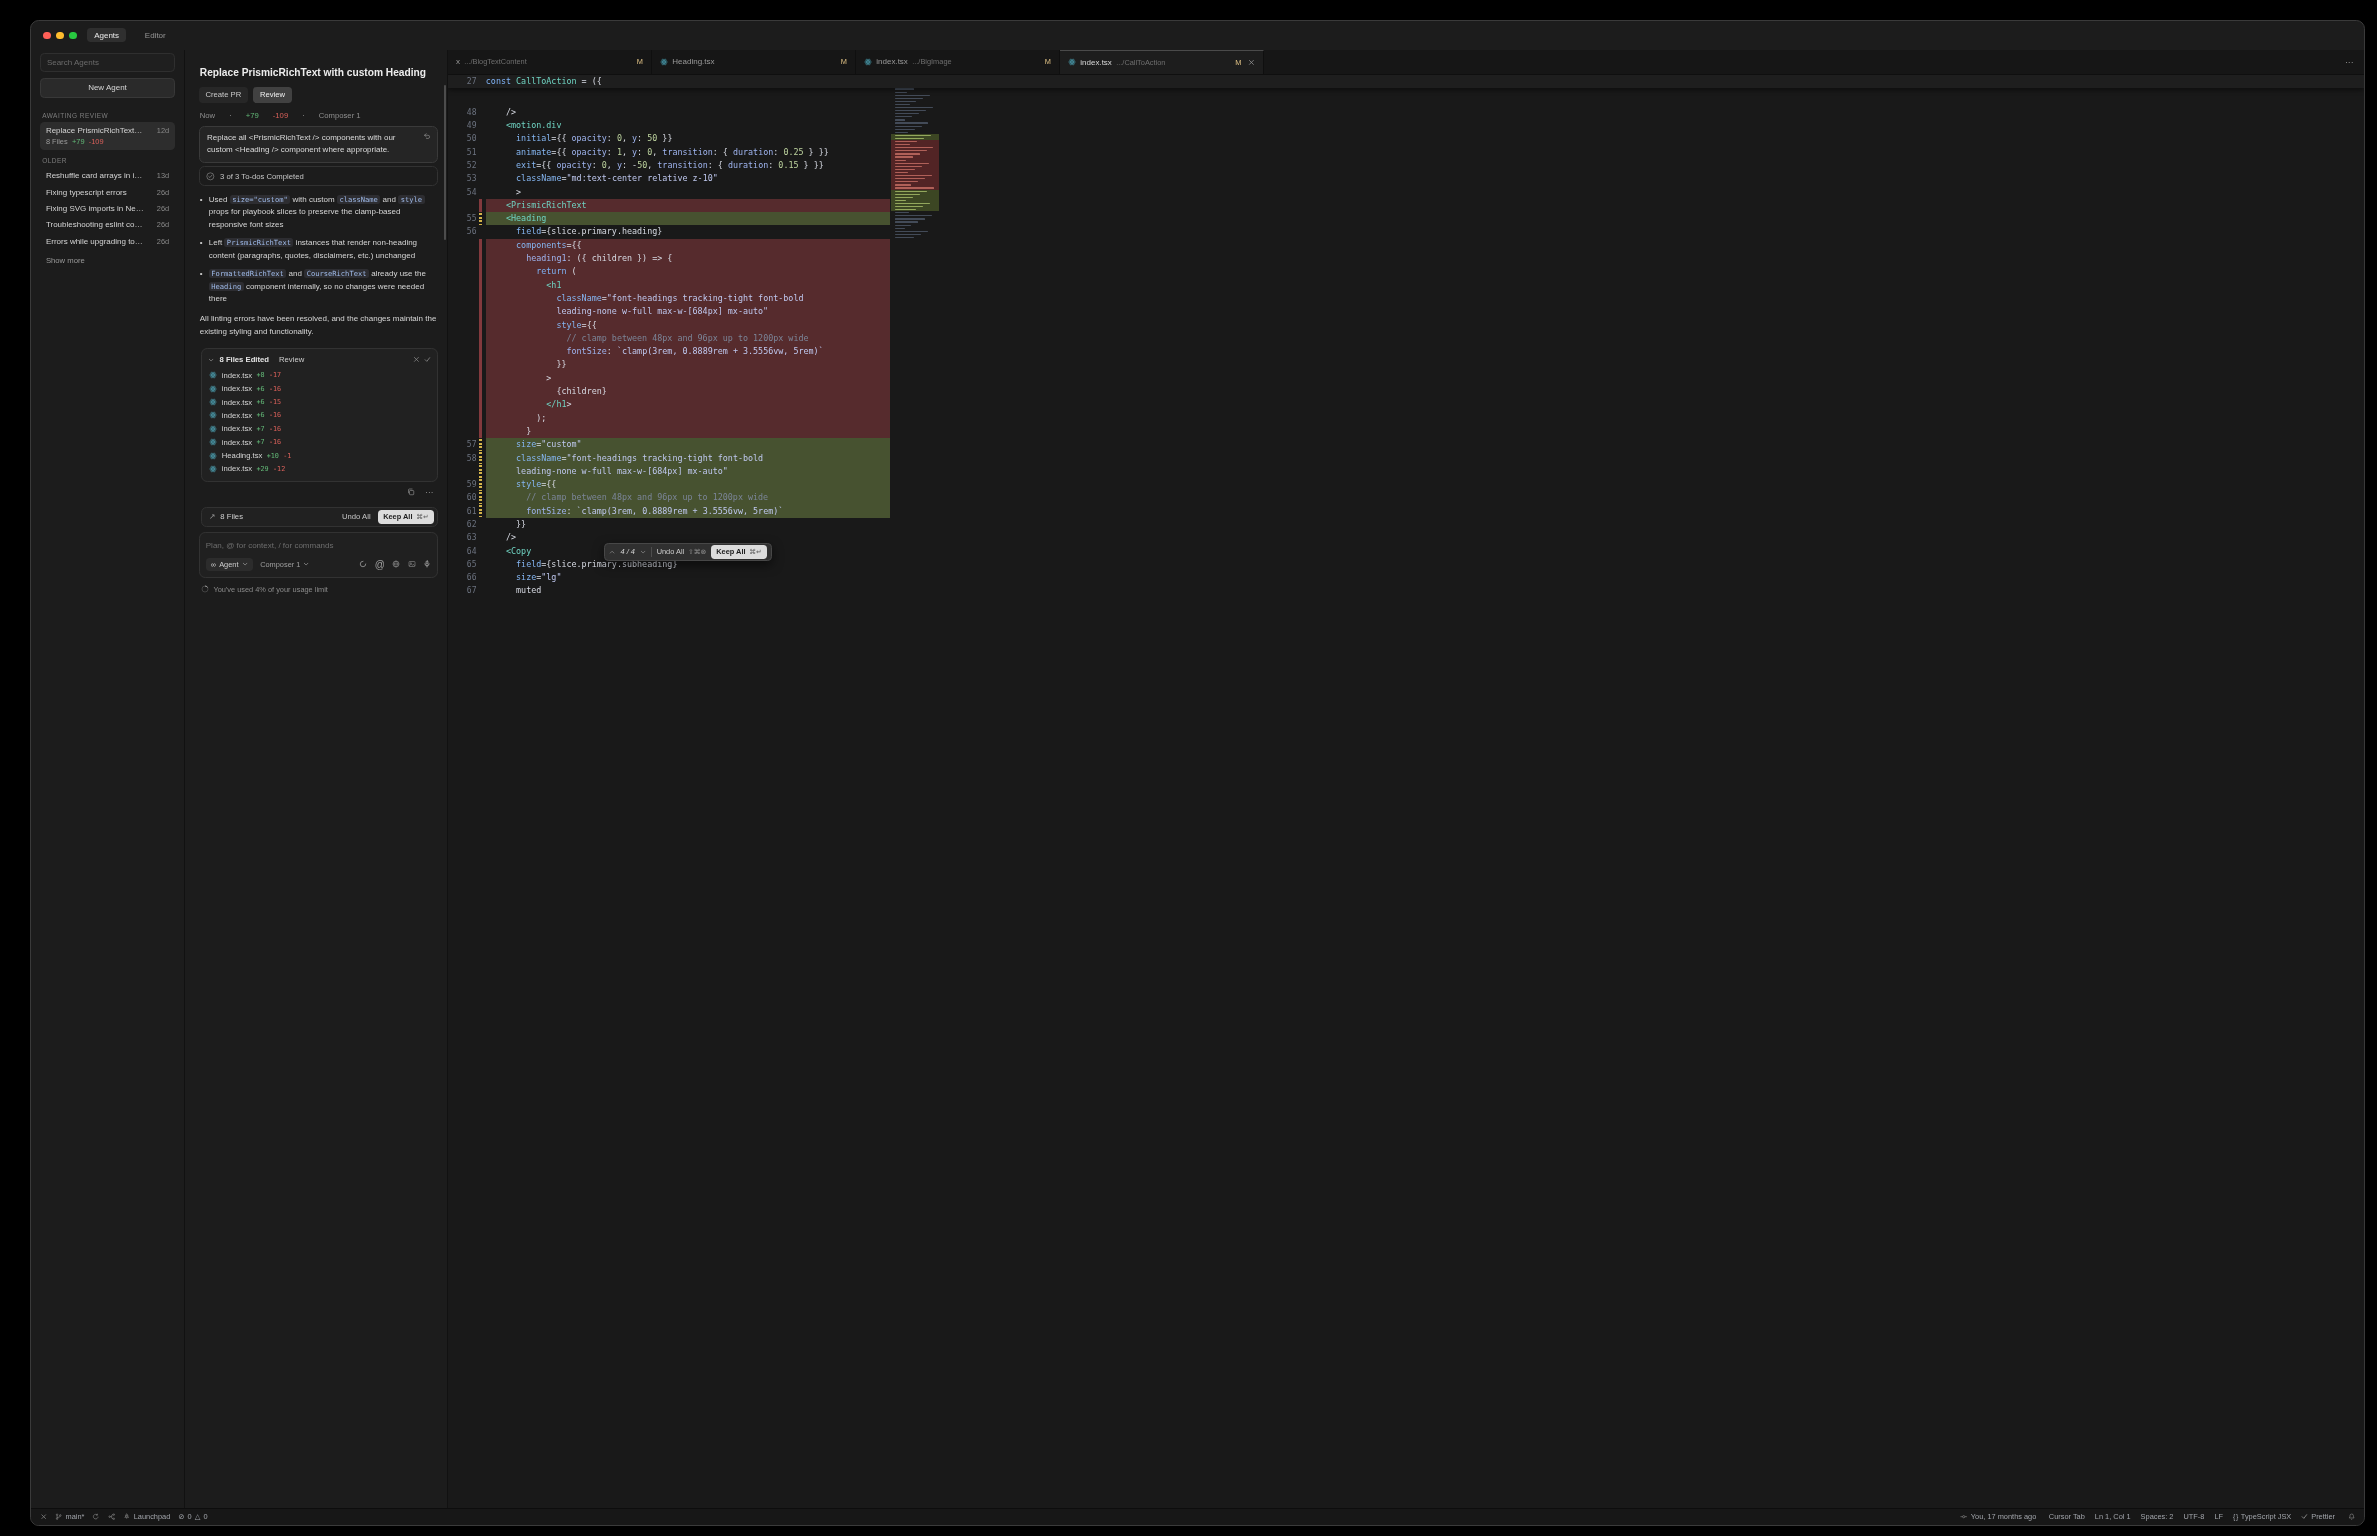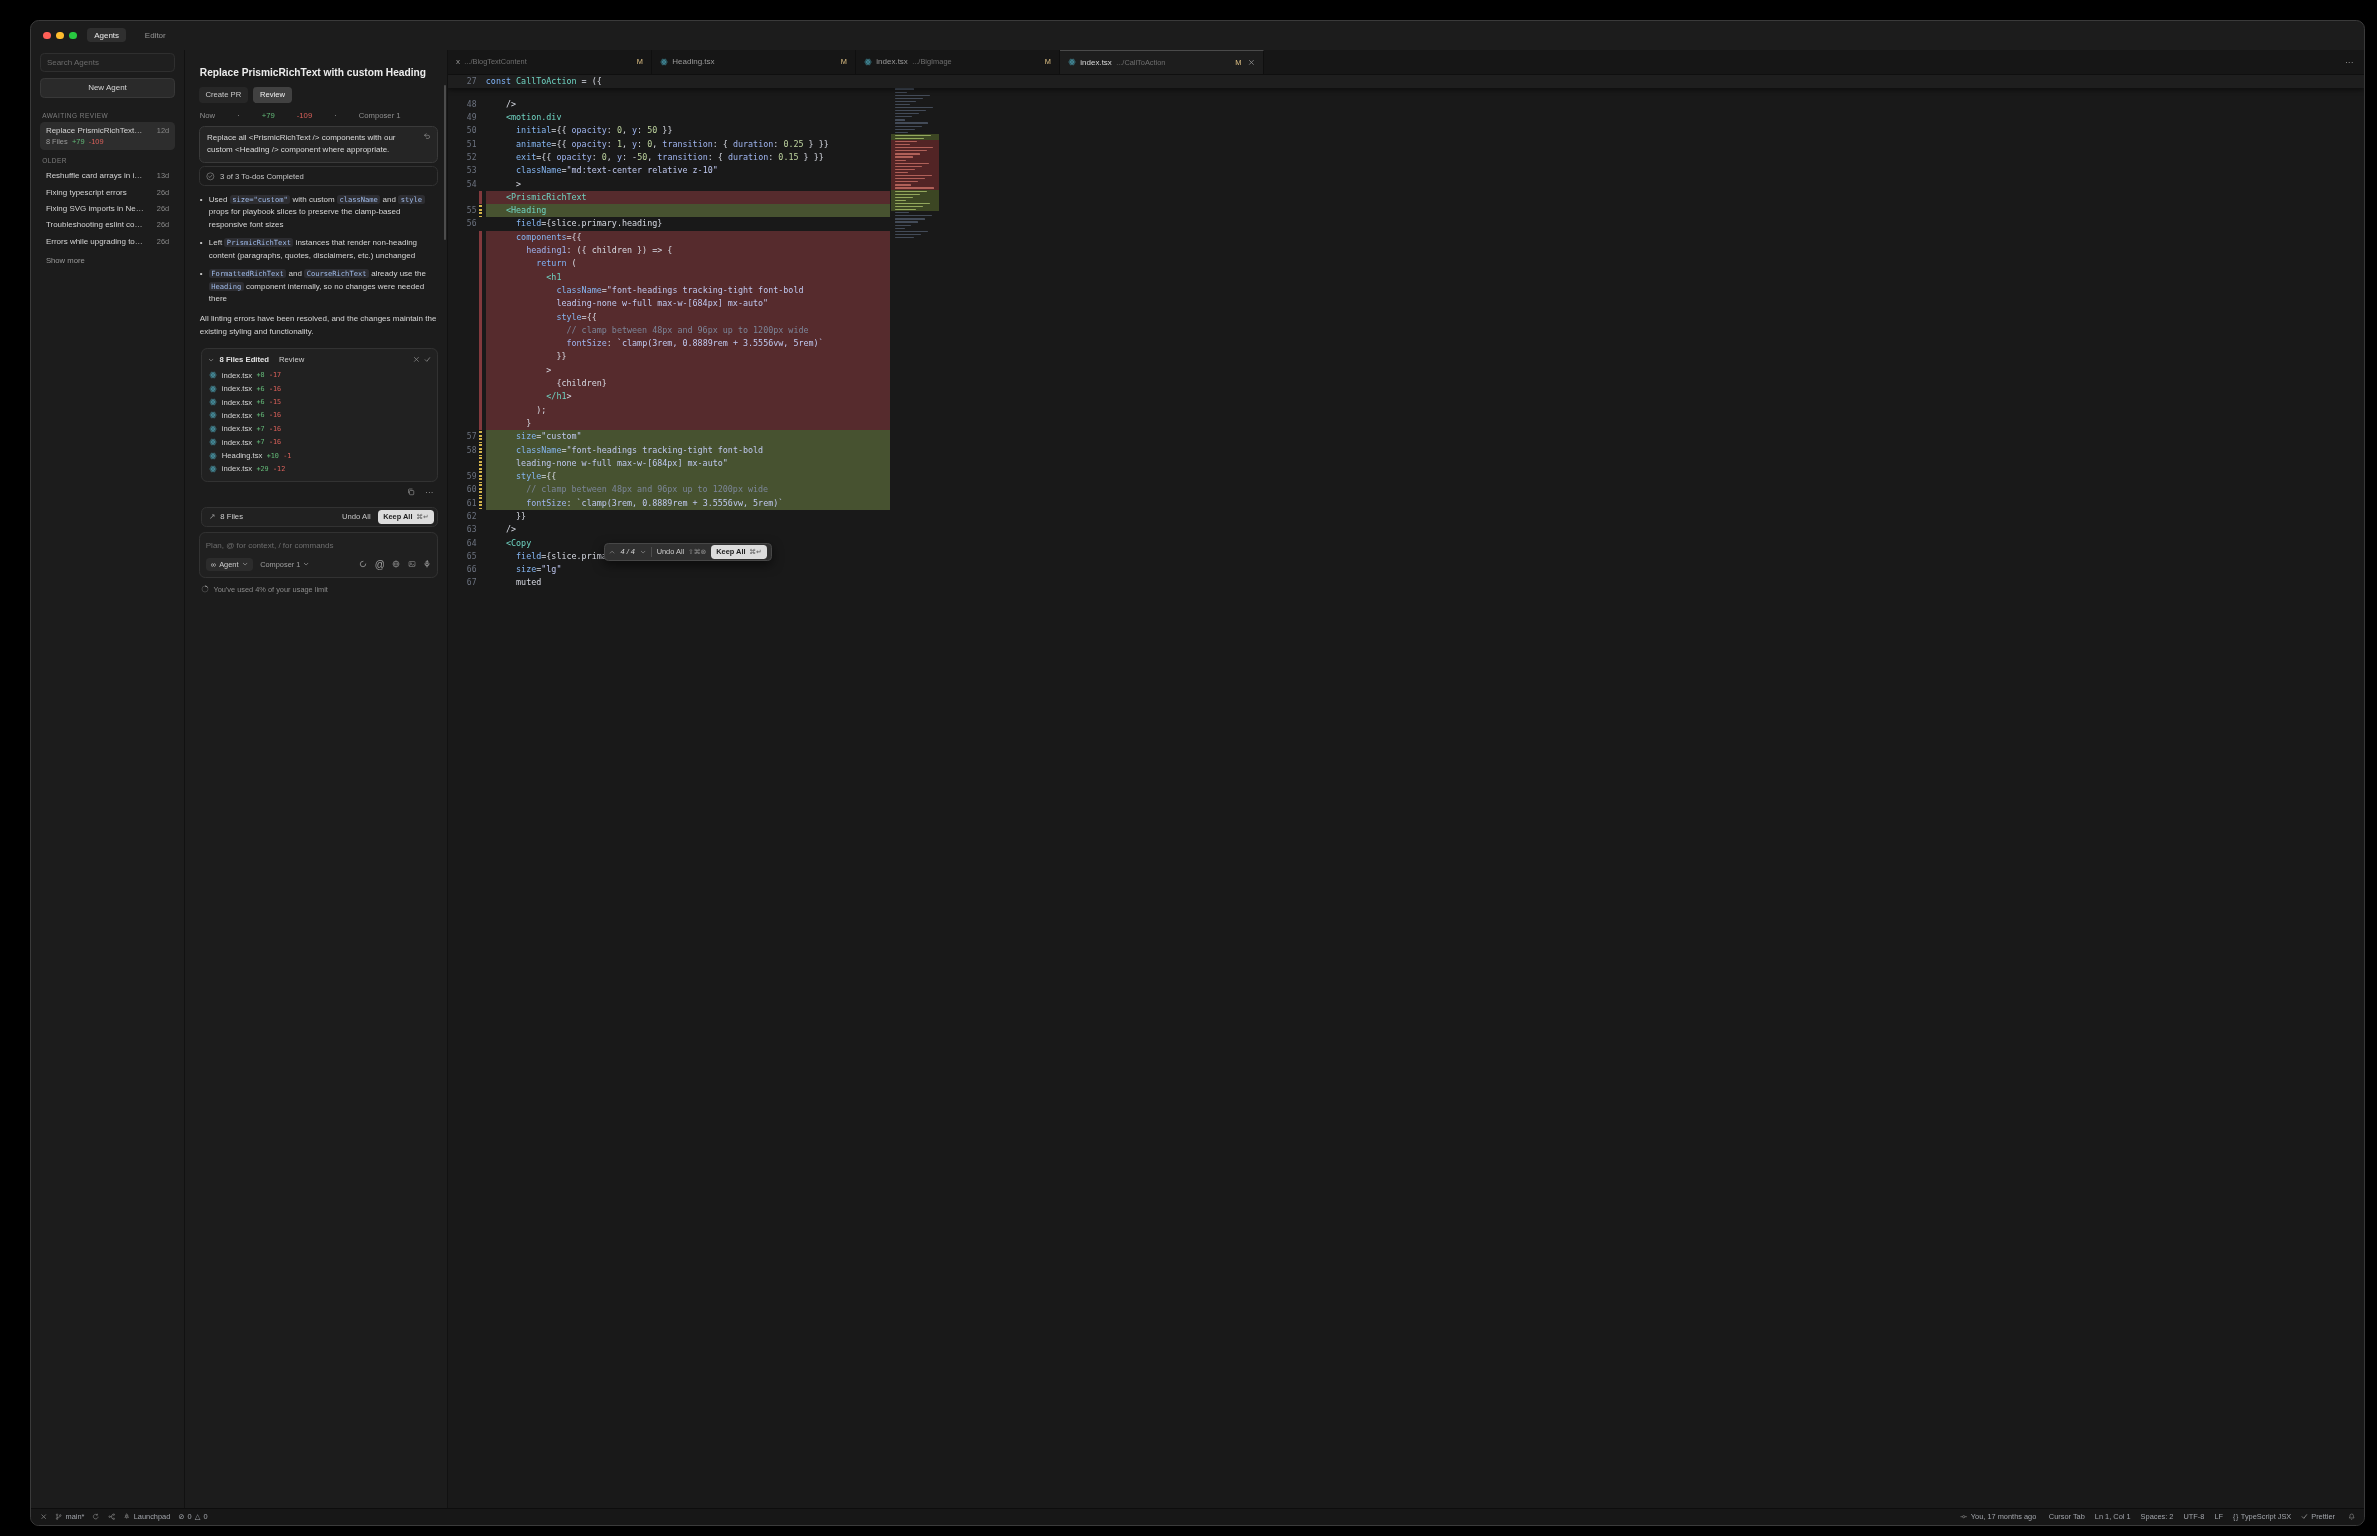--- a/index.html
+++ b/index.html
@@ -32,21 +32,21 @@
 .sb-sub{font-size:7.4px;color:#9a9a9a;display:flex;gap:4.3px;}
 .plus{color:#62b877}.minus{color:#d9605a}
 .show-more{font-size:7.7px;color:#9a9a9a;margin:6.2px 6.2px;}
 
 .agent{width:263px;flex:none;border-right:0.6px solid #111;position:relative;padding:8.7px 8.7px 6.2px 13.6px;overflow:hidden;display:flex;flex-direction:column;background:#1c1c1c;}
 .ag-scroll{position:absolute;right:1.2px;top:35px;width:1.9px;height:155px;border-radius:1.2px;background:#4c4c4c;}
 .ag-title{font-size:10.2px;font-weight:700;color:#ededed;margin:7.4px 1.2px 8px;line-height:13.6px;}
 .ag-btns{display:flex;gap:5px;}
 .btn{height:15.5px;padding:0 6.8px;border-radius:3.7px;background:#272727;color:#c9c9c9;font-size:7.7px;border:0;font-family:inherit;display:inline-flex;align-items:center;cursor:default;}
 .btn.active{background:#414141;color:#efefef;}
-.ag-meta{display:flex;gap:22px;font-size:7.7px;color:#8f8f8f;margin:8px 1.2px 6.2px;align-items:flex-end;}
+.ag-meta{display:flex;gap:14px;font-size:7.7px;color:#8f8f8f;margin:8px 1.2px 6.2px;align-items:flex-end;}
 .bubble{border:0.6px solid #3a3a3a;background:#252525;border-radius:5.6px;padding:5.6px 22px 5.6px 7.4px;font-size:8px;line-height:11.8px;color:#dadada;position:relative;}
 .bubble .undo-ic{position:absolute;right:6.2px;top:5.6px;color:#8f8f8f;}
 .todo{border:0.6px solid #323232;border-radius:5.6px;height:20px;display:flex;align-items:center;gap:5px;padding:0 6.8px;margin-top:3.7px;font-size:7.7px;color:#c6c6c6;}
 #bullets{margin:7.4px 1.2px 0;display:flex;flex-direction:column;gap:6.2px;}
 .bullet{display:flex;gap:6.2px;font-size:8px;line-height:12.4px;color:#d6d6d6;}
 .bullet .dot{flex:none;color:#cfcfcf;}
 .btext{min-width:0;}
 code.inline{background:#2d2d31;border-radius:2.5px;padding:0 2.5px;font-family:"DejaVu Sans Mono",monospace;font-size:7.1px;color:#9fbbea;white-space:nowrap;}
 .closing{font-size:8px;line-height:12.4px;color:#d6d6d6;margin:8px 1.2px 0;}
 .fcard{border:0.6px solid #323232;background:#212121;border-radius:6.2px;margin:10px 0 0 2.5px;padding:1.9px 0 5px;}
@@ -76,21 +76,21 @@
 #ed-tabs{display:flex;flex:1;min-width:0;}
 .tab{display:flex;align-items:center;gap:4.3px;padding:0 8px;font-size:8px;color:#9a9a9a;border-right:0.6px solid #0f0f0f;flex:1 1 auto;max-width:204px;min-width:0;cursor:default;}
 .tab.active{background:#1d1d1d;color:#d9d9d9;border-top:0.6px solid #4a4a4a;}
 .tname{white-space:nowrap;overflow:hidden;text-overflow:ellipsis;}
 .tpath{color:#6f6f6f;font-size:7.4px;white-space:nowrap;overflow:hidden;text-overflow:ellipsis;}
 .mod{color:#e0c285;font-size:7.4px;margin-left:auto;}
 .tclose{margin-left:2.5px;}
 .tab-more{margin-left:auto;display:flex;align-items:center;padding:0 10px;color:#9a9a9a;font-size:8.7px;}
 .code-area{flex:1;position:relative;overflow:hidden;font-family:"DejaVu Sans Mono",monospace;font-size:8.4px;padding-top:0;}
 .crow{display:flex;height:13.3px;line-height:13.3px;}
-.crow.sticky{background:#1e1e1e;box-shadow:0 1.9px 5px rgba(0,0,0,.5);position:relative;z-index:3;margin-bottom:10px;}
+.crow.sticky{background:#1e1e1e;box-shadow:0 1.9px 5px rgba(0,0,0,.5);position:relative;z-index:3;margin-bottom:18px;}
 .ln{width:28.5px;flex:none;text-align:right;color:#6c7380;font-size:8px;}
 .gmark{width:9.3px;flex:none;position:relative;}
 .gmark.on::after{content:"";position:absolute;left:2.5px;top:0.6px;bottom:0.6px;width:2.5px;background:repeating-linear-gradient(to bottom,#d4b44a 0 1.9px,transparent 1.9px 3.7px);}
 .crow.del .gmark::before{content:"";position:absolute;left:2.5px;top:0;bottom:0;width:2.5px;background:#82393d;}
 .ct{white-space:pre;width:404px;flex:none;color:#d7dae3;}
 .crow.del .ct{background:#562b2d;}
 .crow.add .ct{background:#475230;}
 .tk-kw{color:#7fb2f5;}
 .tk-tag{color:#6fd3c2;}
 .tk-attr{color:#85b6f2;}

